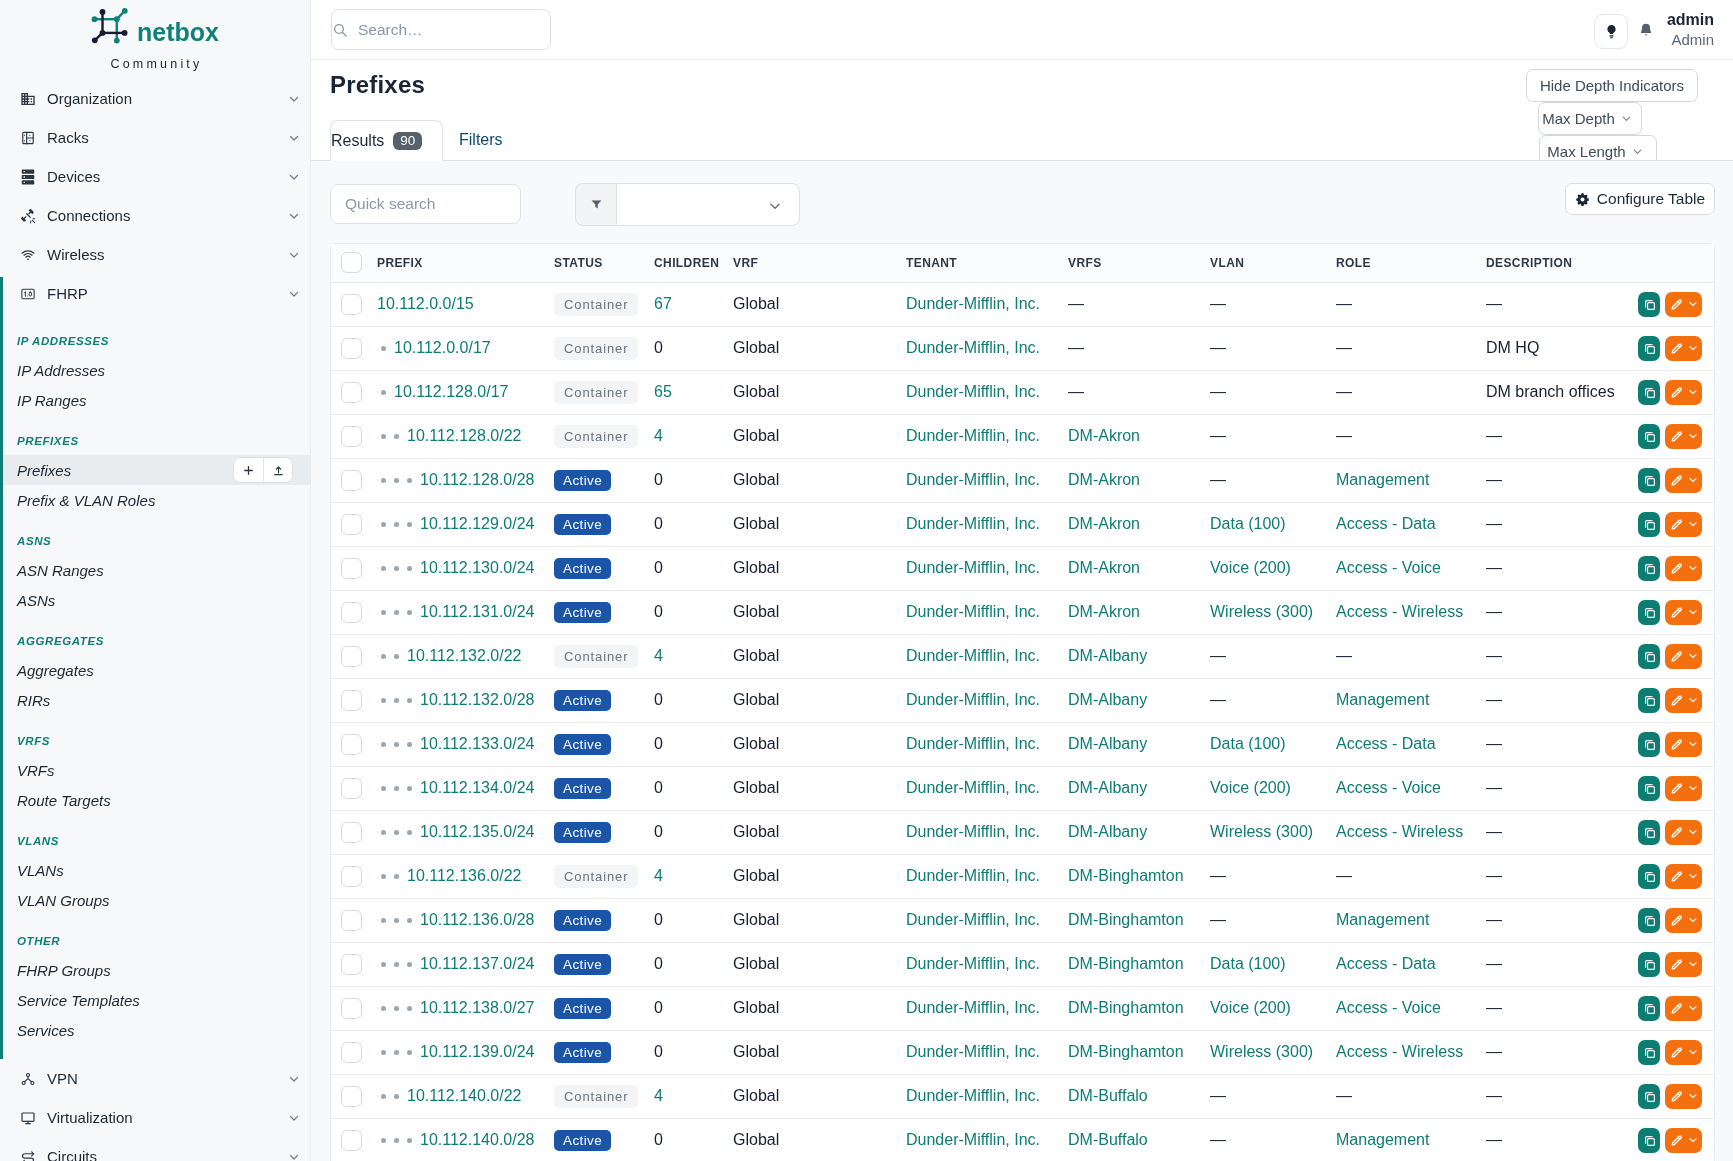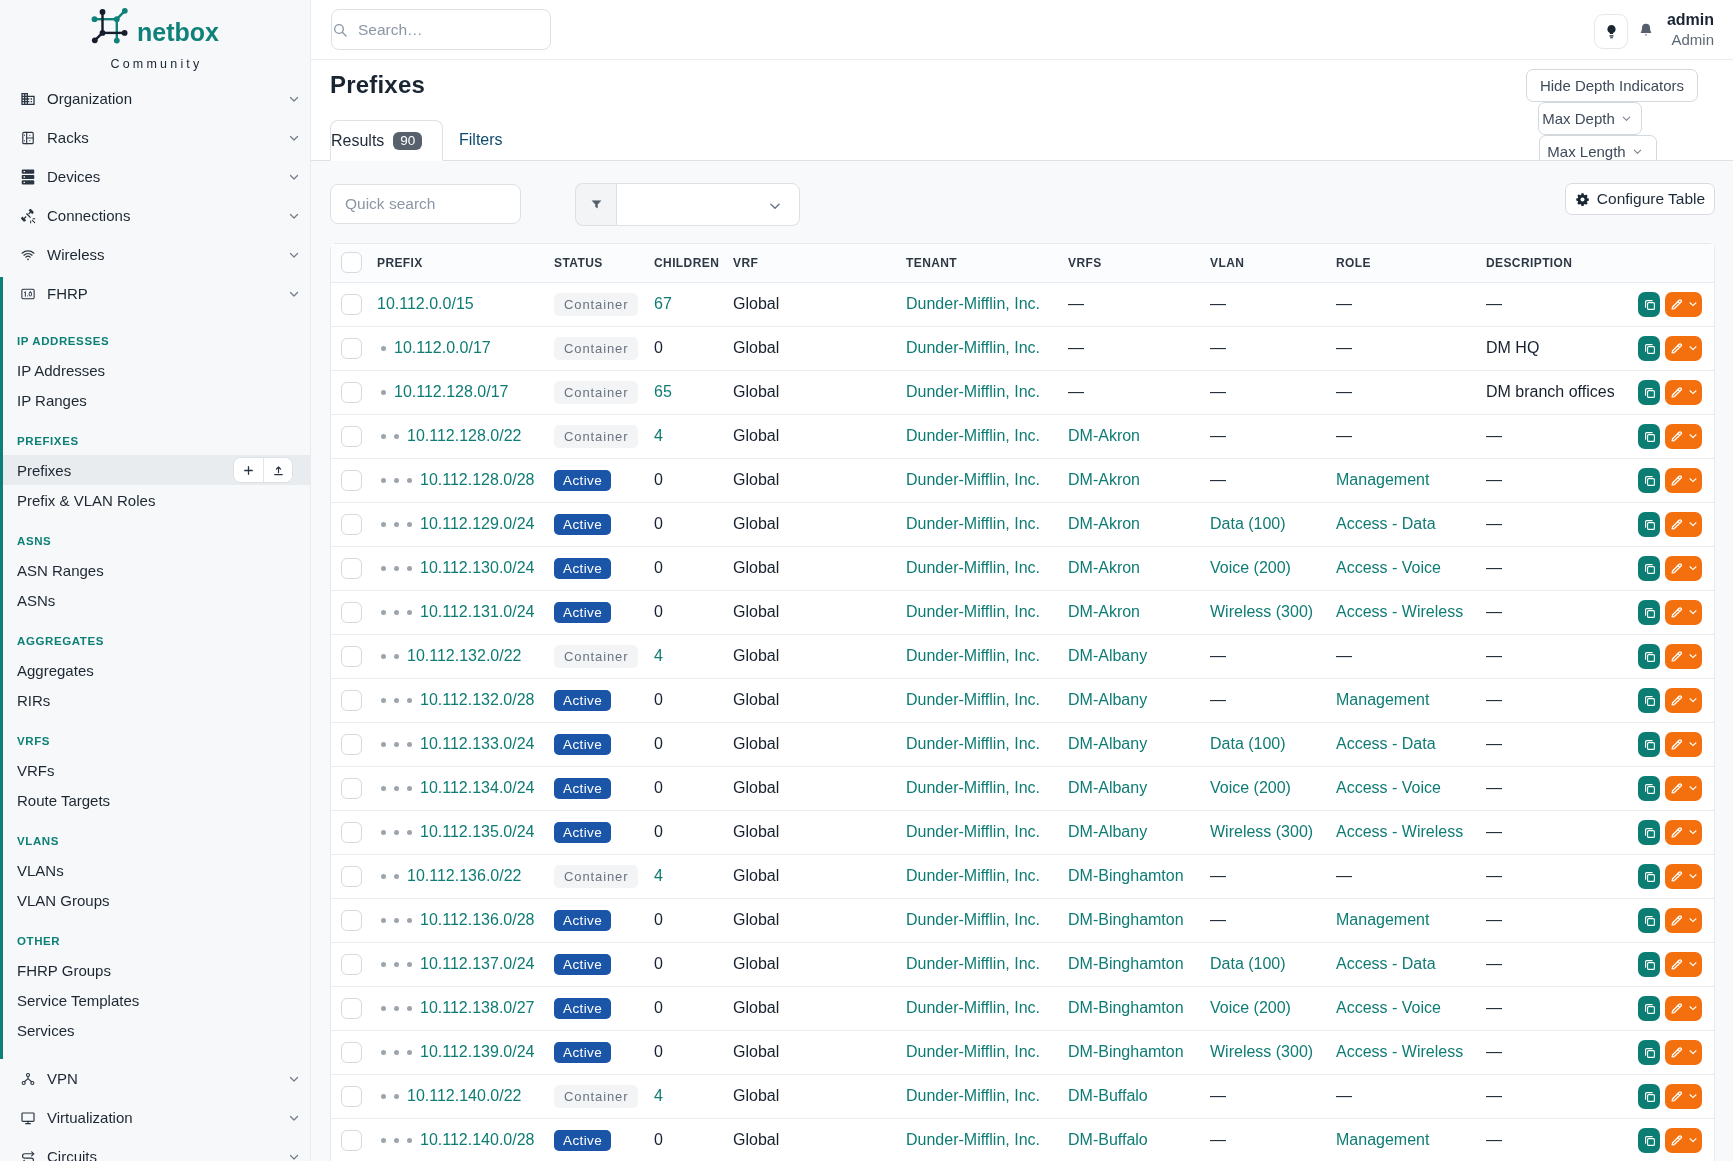--- a/index.html
+++ b/index.html
@@ -8,21 +8,21 @@
 .dash { color:#1a2632; }
 
 
 .sidebar { position:absolute; left:0; top:0; width:311px; height:1161px; background:#f7f8f9; border-right:1px solid #e9ecef; }
 .logo-wrap { padding-top:7px; text-align:center; }
 .community { margin-top:0px; font-size:12.5px; font-weight:normal; letter-spacing:3.2px; color:#1c2534; padding-left:3px; }
 .nav { margin-top:8px; }
 .nav-item { display:flex; align-items:center; height:39px; padding:0 10px 0 20px; font-size:15px; color:#1d2733; }
 .nav-item svg:first-child { margin-right:11px; }
 .nav-item span { flex:1; }
-.ipam-group { position:relative; padding:2px 0 14px 0; }
+.ipam-group { position:relative; padding:2px 0 14px 0;font-style:italic; }
 .teal-bar { position:absolute; left:0; top:-36px; bottom:0; width:3px; background:#0c7f76; }
 .sec-title { margin:14px 0 2px 0; padding:0 17px; font-size:11.5px; font-weight:bold; letter-spacing:0.6px; color:#0c8077; height:24px; display:flex; align-items:center; }
 .sec-item { height:30px; display:flex; align-items:center; padding:0 17px; font-size:15px; color:#1d2733; }
 .active-item { background:#e9ecee; }
 .active-item > span:first-child { flex:1; }
 .mini-btns { display:flex; background:#fff; border:1px solid #dcdfe3; border-radius:8px; overflow:hidden; }
 .mini-btn { width:29px; height:24px; background:#ffffff; display:flex; align-items:center; justify-content:center; }
 .mini-btn + .mini-btn { border-left:1px solid #e3e6e9; }
 
 

